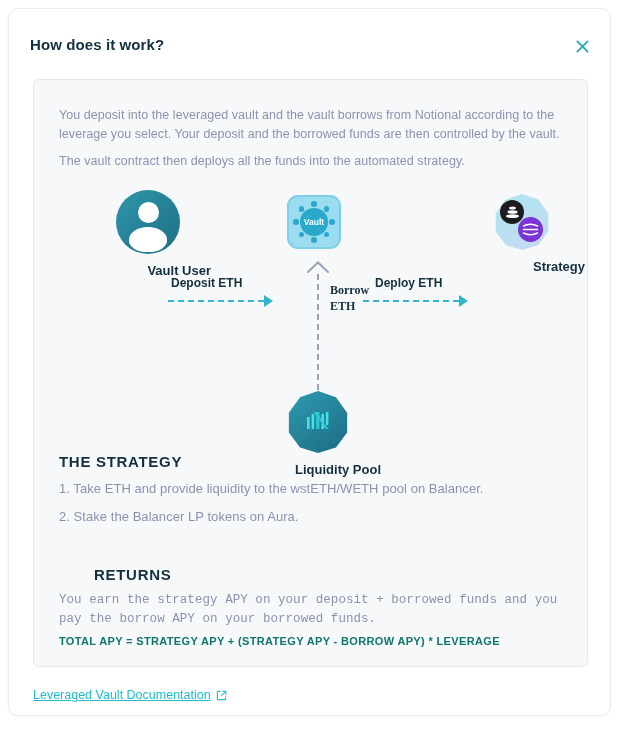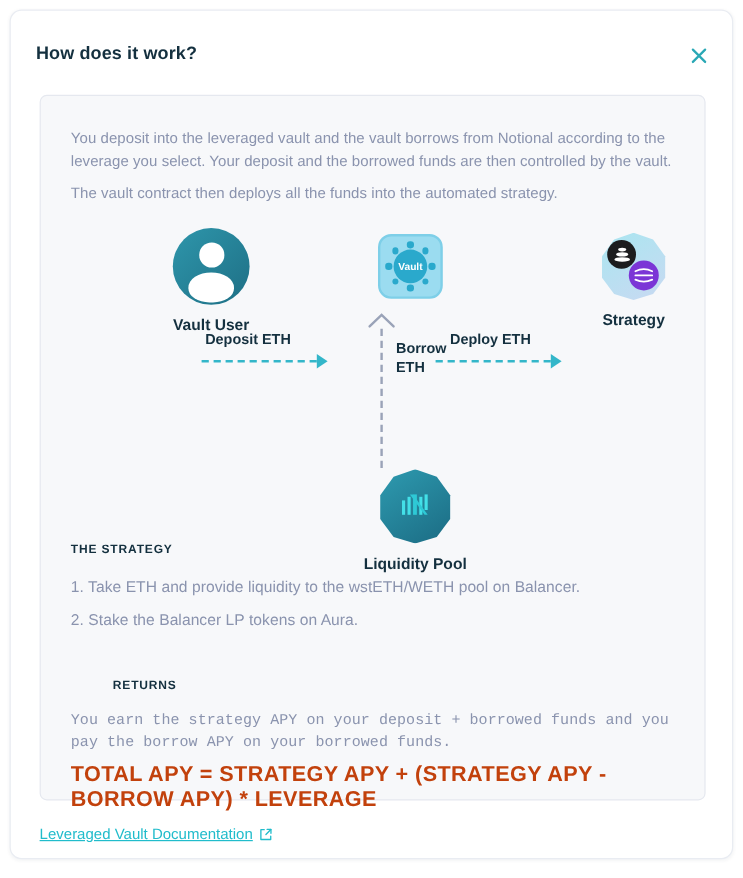--- a/index.html
+++ b/index.html
@@ -89,22 +89,21 @@
   .diagram {
     position: absolute;
     left: 0px;
     top: 110px;
     width: 555px;
     height: 310px;
   }
 
   .node {
     position: absolute;
-    text-align: center;
-    margin-left: 28px;
+    text-align: right;
   }
 
   .node-label {
     font-size: 13px;
     font-weight: bold;
     color: #14303f;
     margin-top: 9px;
     white-space: nowrap;
   }
 
@@ -252,36 +251,36 @@
     font-size: 12px;
     font-weight: bold;
     color: #14303f;
     line-height: 16px;
     white-space: nowrap;
   }
 
   
   .section-head {
     position: absolute;
-    font-size: 10px;
+    font-size: 15px;
     font-weight: bold;
     color: #14303f;
     letter-spacing: 0.7px;
   }
   .list-item {
     position: absolute;
     font-size: 13px;
     color: #8a93ae;
     letter-spacing: 0.05px;
   }
   .formula {
     position: absolute;
-    font-size: 18px;
-    font-weight: bold;
-    color: #c2410c;
+    font-size: 11px;
+    font-weight: bold;
+    color: #0f766e;
     letter-spacing: 0.35px;
   }
 
   .doc-link {
     position: absolute;
     left: 24px;
     top: 679px;
     font-size: 12.5px;
     color: #21bccb;
     text-decoration: underline;
@@ -335,21 +334,21 @@
             <div class="vdot" style="left:9.5px; top:34.7px;"></div>
             <div class="vdot" style="left:4.2px; top:22px;"></div>
             <div class="vdot" style="left:9.5px; top:9.3px;"></div>
           </div>
         </div>
 
         <div class="arrow-label" style="left:341px; top:86px;">Deploy ETH</div>
         <div class="arrow-h" style="left:329px; top:110px; width:96px;"></div>
         <div class="arrow-head-r" style="left:425px; top:105px;"></div>
 
-        <div class="node" style="left:403px; top:4px; width:126px;">
+        <div class="node" style="left:425px; top:4px; width:126px;">
           <div class="strategy-shape">
             <div class="tok-bal">
               <svg width="15" height="14" viewBox="0 0 15 14" aria-hidden="true">
                 <ellipse cx="7.5" cy="3" rx="3.4" ry="1.5" fill="#ffffff"></ellipse>
                 <ellipse cx="7.5" cy="7" rx="5.1" ry="1.8" fill="#ffffff"></ellipse>
                 <ellipse cx="7.5" cy="11.2" rx="6.5" ry="1.9" fill="#ffffff"></ellipse>
               </svg>
             </div>
             <div class="tok-aura">
               <svg width="17" height="15" viewBox="0 0 17 15" aria-hidden="true">
@@ -359,21 +358,21 @@
               </svg>
             </div>
           </div>
           <div class="node-label">Strategy</div>
         </div>
 
         <svg style="position:absolute; left:272px; top:70px;" width="24" height="14" viewBox="0 0 24 14" aria-hidden="true">
           <path d="M2 12 L12 2.5 L22 12" stroke="#9aa3b8" stroke-width="2" fill="none" stroke-linecap="round"></path>
         </svg>
         <div class="arrow-v" style="left:283px; top:84px; height:116px;"></div>
-        <div class="arrow-label-v" style="left:296px; top:92px;">
+        <div class="arrow-label-v" style="left:296px; top:92px;font-family:Liberation Serif, serif;">
           <div>Borrow</div>
           <div>ETH</div>
         </div>
 
         <div class="node" style="left:221px; top:201px; width:126px;">
           <div class="pool-shape">
             <svg width="28" height="28" viewBox="0 0 28 28" aria-hidden="true">
               <rect x="3" y="9" width="2.6" height="12" fill="#43e0e8"></rect>
               <rect x="7.6" y="6" width="2.6" height="15" fill="#43e0e8"></rect>
               <rect x="12.2" y="4" width="3.2" height="17" fill="#2ec9d6"></rect>

